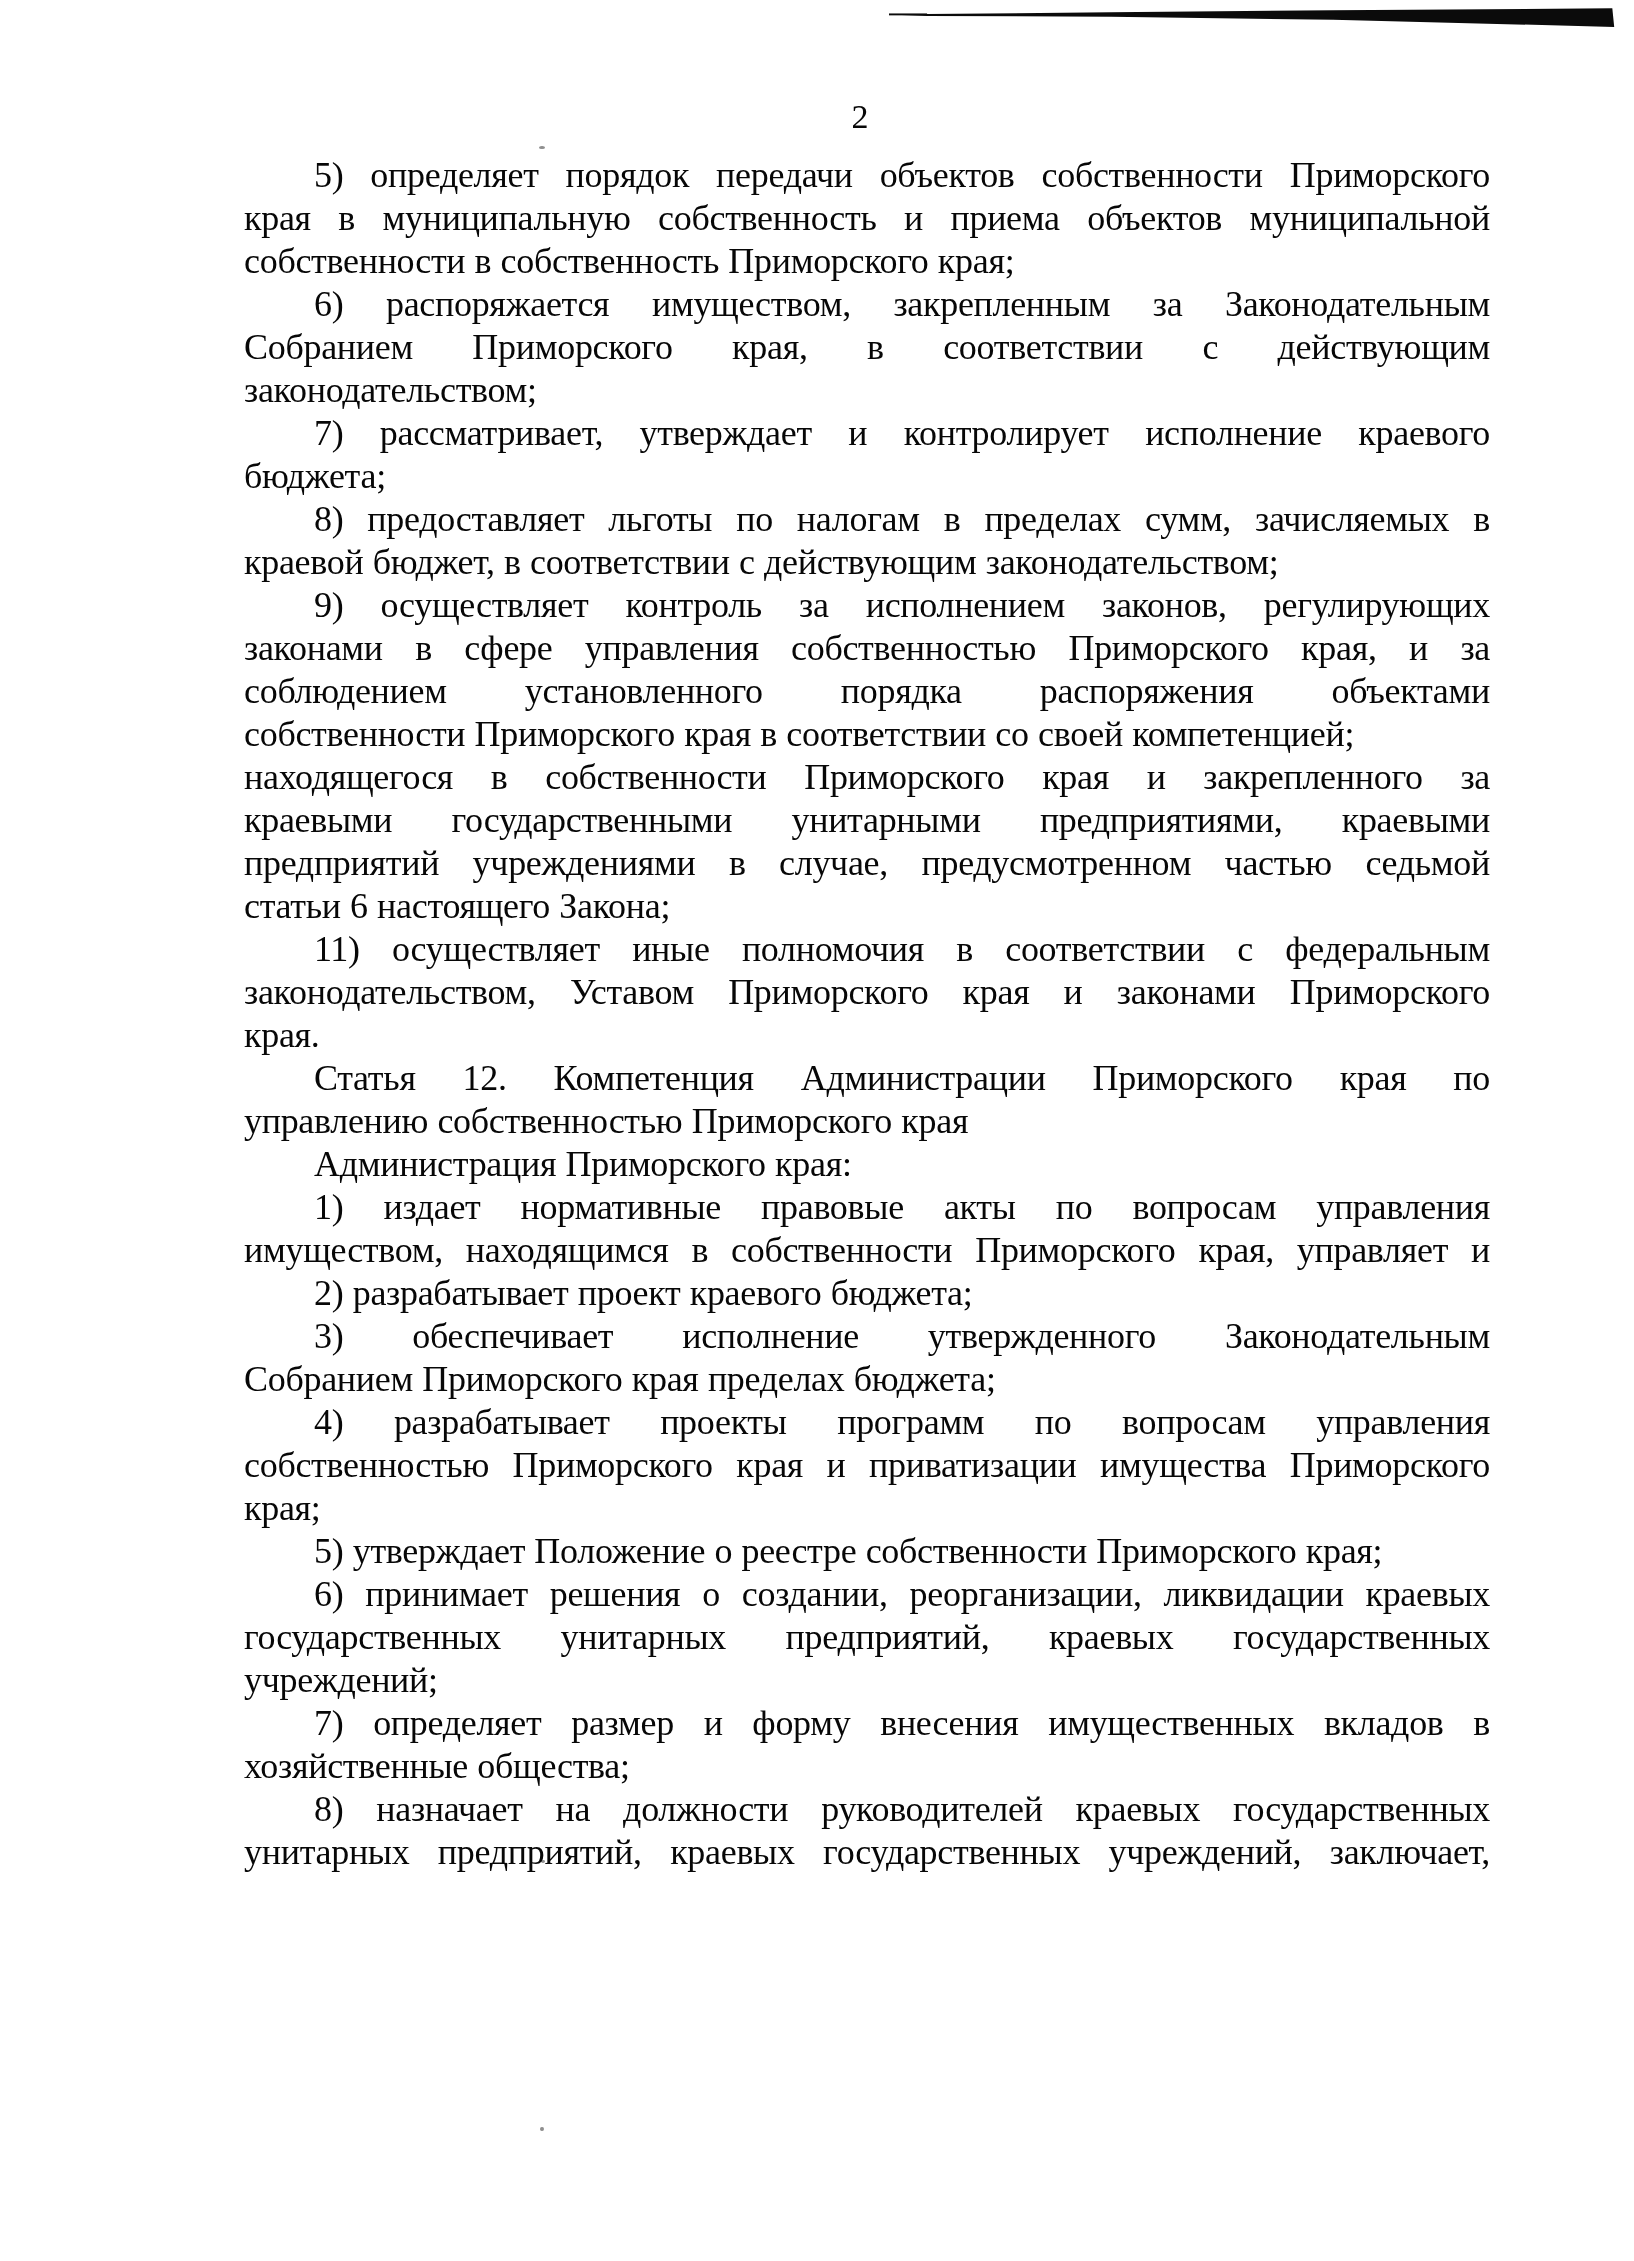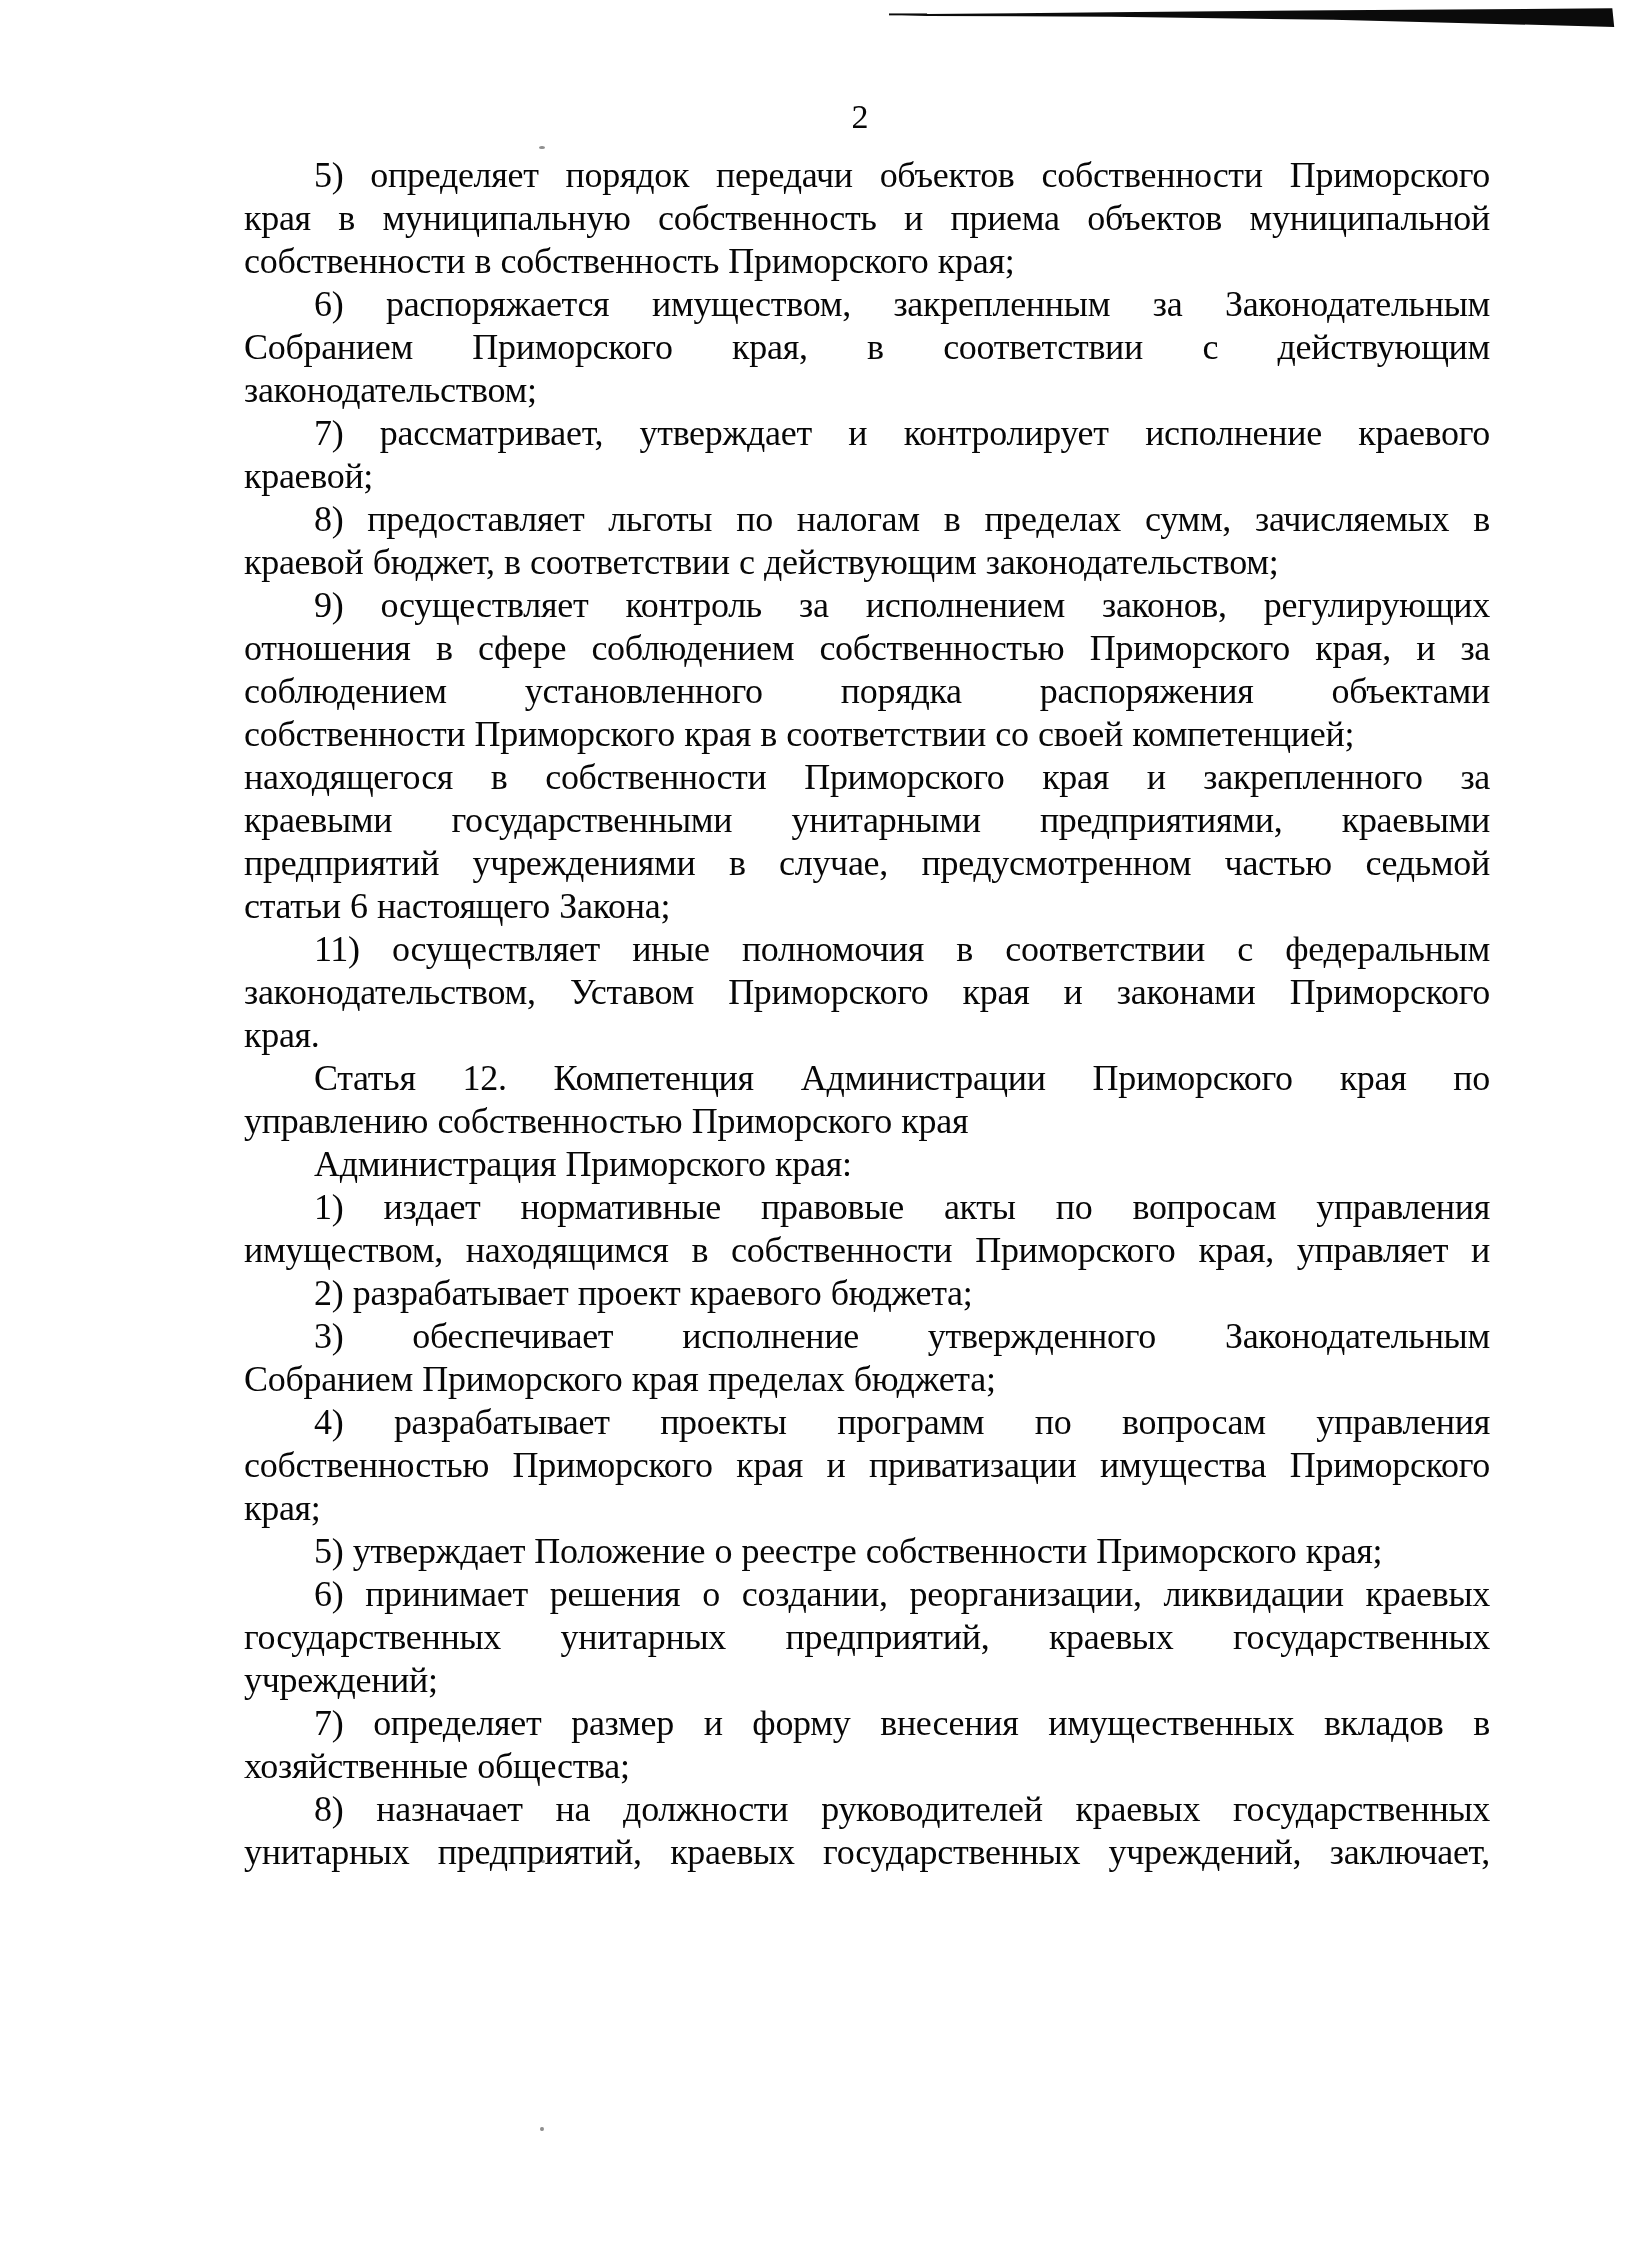--- a/index.html
+++ b/index.html
@@ -84,29 +84,29 @@
         <div class="line">края в муниципальную собственность и приема объектов муниципальной</div>
         <div class="line last">собственности в собственность Приморского края;</div>
       </div>
       <div class="para">
         <div class="line first">6) распоряжается имуществом, закрепленным за Законодательным</div>
         <div class="line">Собранием Приморского края, в соответствии с действующим</div>
         <div class="line last">законодательством;</div>
       </div>
       <div class="para">
         <div class="line first">7) рассматривает, утверждает и контролирует исполнение краевого</div>
-        <div class="line last">краевой;</div>
+        <div class="line last">бюджета;</div>
       </div>
       <div class="para">
         <div class="line first">8) предоставляет льготы по налогам в пределах сумм, зачисляемых в</div>
         <div class="line last">краевой бюджет, в соответствии с действующим законодательством;</div>
       </div>
       <div class="para">
         <div class="line first">9) осуществляет контроль за исполнением законов, регулирующих</div>
-        <div class="line">отношения в сфере соблюдением собственностью Приморского края, и за</div>
+        <div class="line">законами в сфере управления собственностью Приморского края, и за</div>
         <div class="line">соблюдением установленного порядка распоряжения объектами</div>
         <div class="line last">собственности Приморского края в соответствии со своей компетенцией;</div>
       </div>
       <div class="para">
         <div class="line">находящегося в собственности Приморского края и закрепленного за</div>
         <div class="line">краевыми государственными унитарными предприятиями, краевыми</div>
         <div class="line">предприятий учреждениями в случае, предусмотренном частью седьмой</div>
         <div class="line last">статьи 6 настоящего Закона;</div>
       </div>
       <div class="para">

